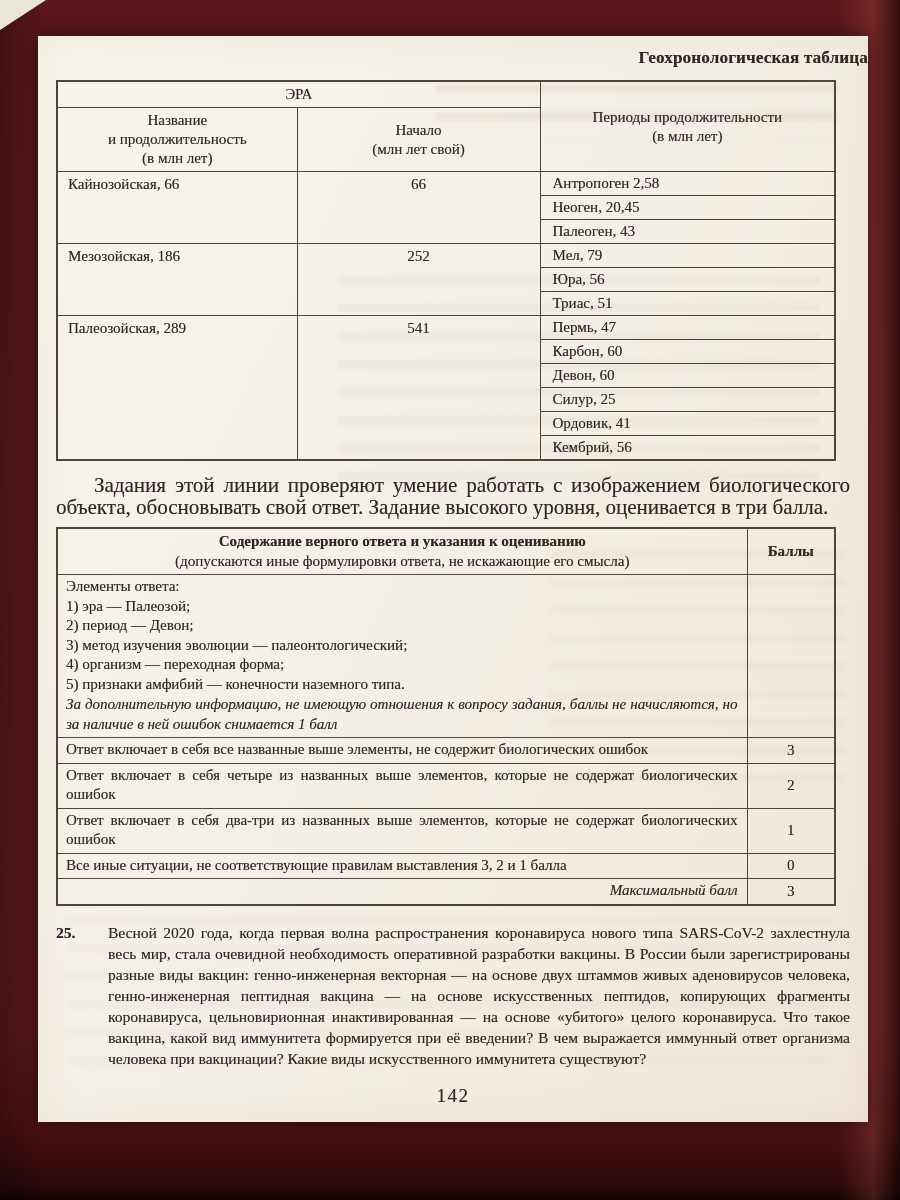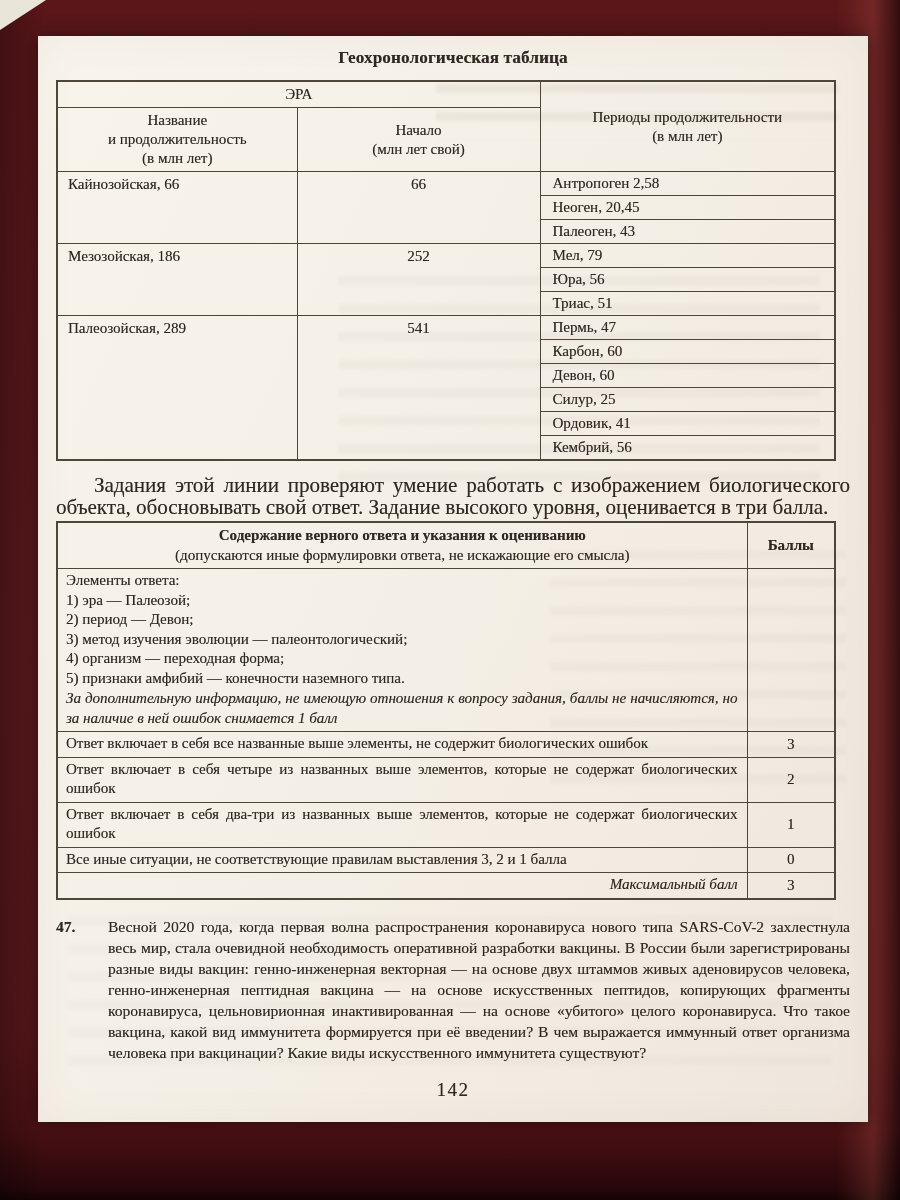--- a/index.html
+++ b/index.html
@@ -30,21 +30,21 @@
       rgba(128,114,99,.16) 10px, rgba(128,114,99,.16) 15px,
       rgba(128,114,99,0) 19px, rgba(128,114,99,0) 28px);
   }
   .b1 { left:398px; top:40px;  width:402px; height:64px;  opacity:.55; }
   .b2 { left:300px; top:232px; width:482px; height:226px; opacity:.32; }
   .b3 { left:512px; top:506px; width:296px; height:256px; opacity:.30; }
   .b4 { left:30px;  top:872px; width:764px; height:168px; opacity:.22; }
   .content { position:relative; z-index:1; }
 
   .title {
-    margin:12px 0 0 0; text-align:center;
+    margin:12px 0 0 0; text-align:right;
     font-size:17px; font-weight:bold; letter-spacing:.2px;
     text-shadow:.3px 0 0 rgba(47,40,34,.55);
   }
 
   table { border-collapse:collapse; table-layout:fixed; }
   td { color:#2f2822; text-shadow:.25px 0 0 rgba(47,40,34,.45); }
 
   .geo { margin:12px 0 0 18px; width:778px; border:2px solid #4f463a; }
   .geo td { border:1px solid #4f463a; font-size:15px; vertical-align:top; background:transparent; }
   .geo .hc { text-align:center; line-height:19px; padding:3px 1px; vertical-align:middle; }
@@ -52,21 +52,21 @@
   .geo .era-cell { padding:2px 4px 8px 10px; line-height:21px; }
   .geo .start-cell { text-align:center; padding-top:2px; line-height:21px; }
   .geo .p { height:21px; line-height:21px; padding:1px 4px 1px 12px; white-space:nowrap; overflow:hidden; }
 
   .intro {
     margin:13px 18px 0 18px; font-size:21px; line-height:22px;
     text-align:justify; text-indent:38px;
     text-shadow:.25px 0 0 rgba(47,40,34,.45);
   }
 
-  .score { margin:3px 0 0 18px; width:778px; border:2px solid #4f463a; }
+  .score { margin:9px 0 0 18px; width:778px; border:2px solid #4f463a; }
   .score td { border:1px solid #4f463a; font-size:15px; line-height:19.5px; padding:2px 9px 3px 8px; vertical-align:top; }
   .score .pts { width:88px; text-align:center; vertical-align:middle; padding:2px 2px; }
   .score .sc-head { text-align:center; padding:3px 6px; }
   .bold { font-weight:bold; }
   .it { font-style:italic; }
   .just { text-align:justify; }
   .elements div { line-height:19.5px; }
   .note { margin-top:1px; }
   .max-cell { text-align:right; padding-right:18px; }
 
@@ -210,19 +210,19 @@
           <td class="pts">0</td>
         </tr>
         <tr>
           <td class="max-cell it">Максимальный балл</td>
           <td class="pts">3</td>
         </tr>
       </tbody>
     </table>
 
     <div class="q">
-      <div class="qnum">47.</div>
+      <div class="qnum">25.</div>
       <div class="qtext">Весной 2020 года, когда первая волна распространения коронавируса нового типа SARS-CoV-2 захлестнула весь мир, стала очевидной необходимость оперативной разработки вакцины. В России были зарегистрированы разные виды вакцин: генно-инженерная векторная — на основе двух штаммов живых аденовирусов человека, генно-инженерная пептидная вакцина — на основе искусственных пептидов, копирующих фрагменты коронавируса, цельновирионная инактивированная — на основе «убитого» целого коронавируса. Что такое вакцина, какой вид иммунитета формируется при её введении? В чем выражается иммунный ответ организма человека при вакцинации? Какие виды искусственного иммунитета существуют?</div>
     </div>
 
     <div class="pageno">142</div>
   </div>
 </div>
 
 </body></html>

